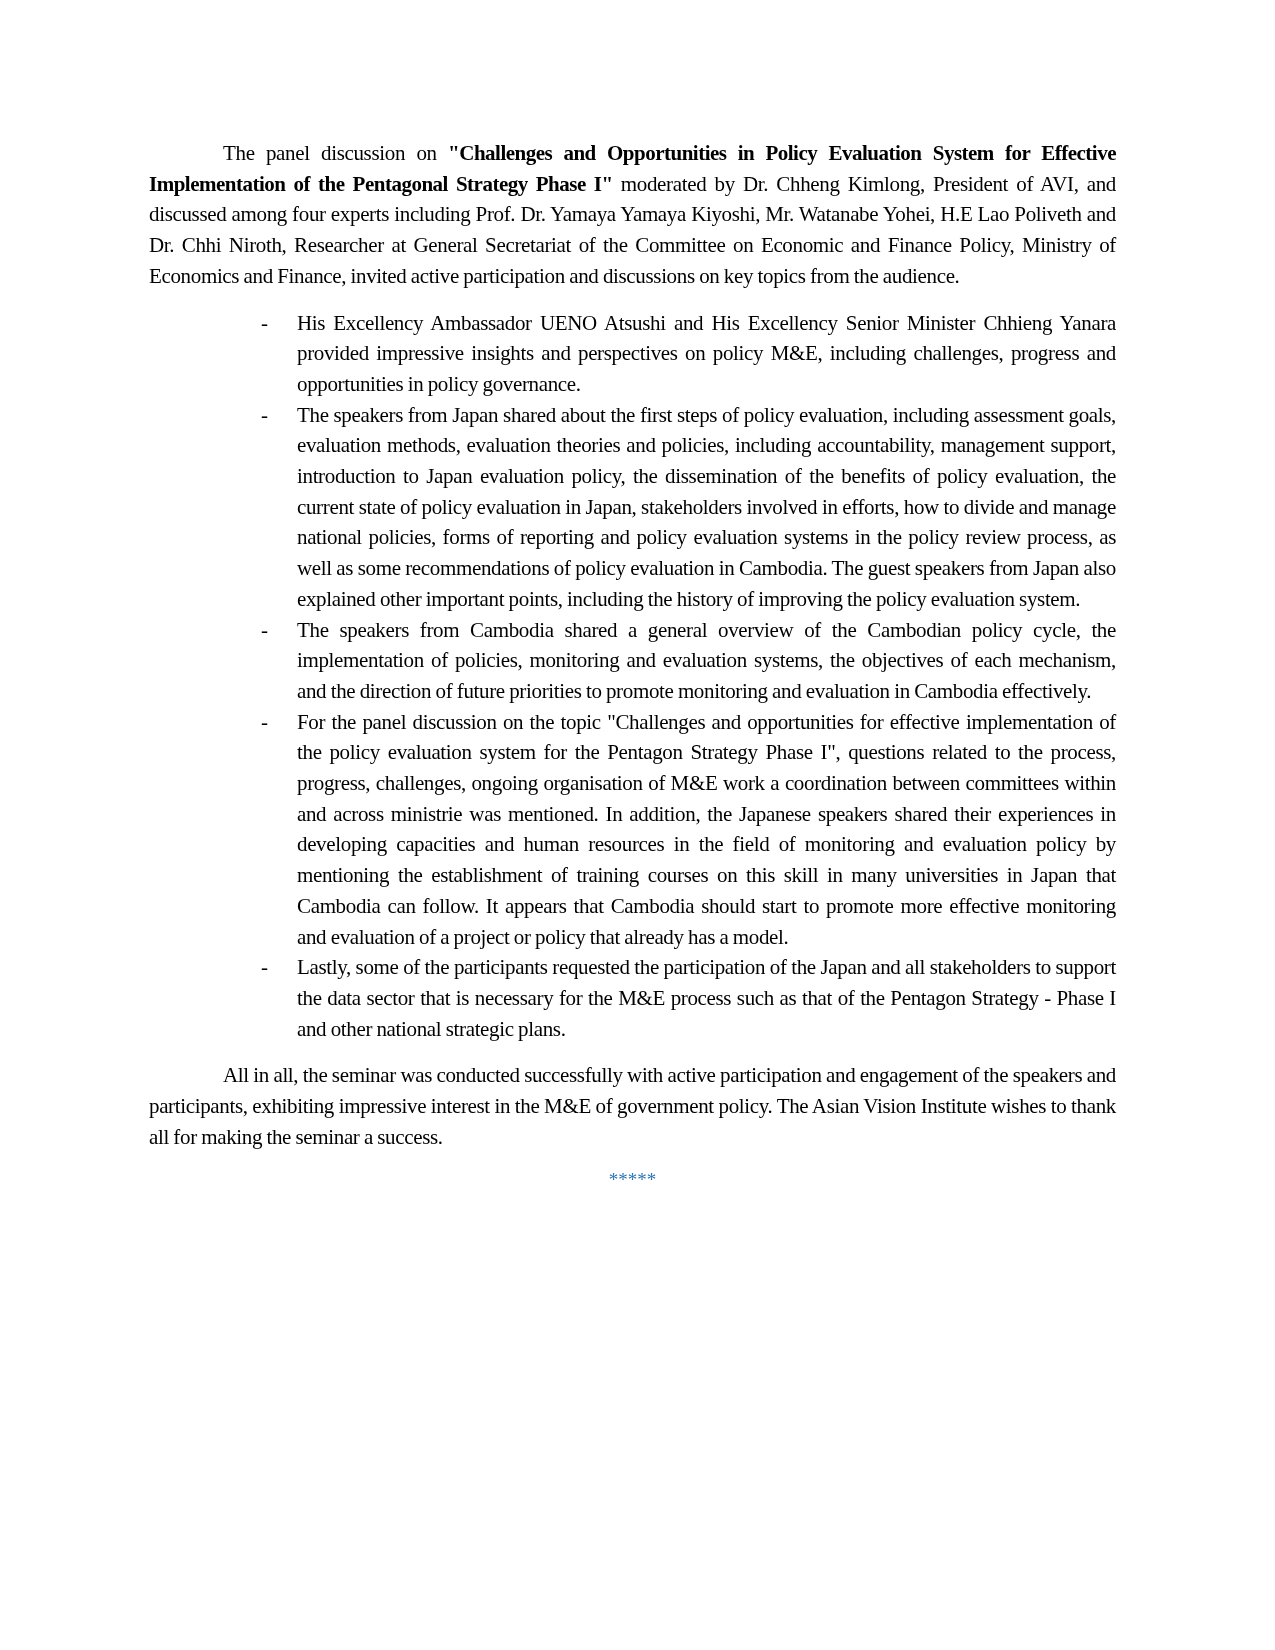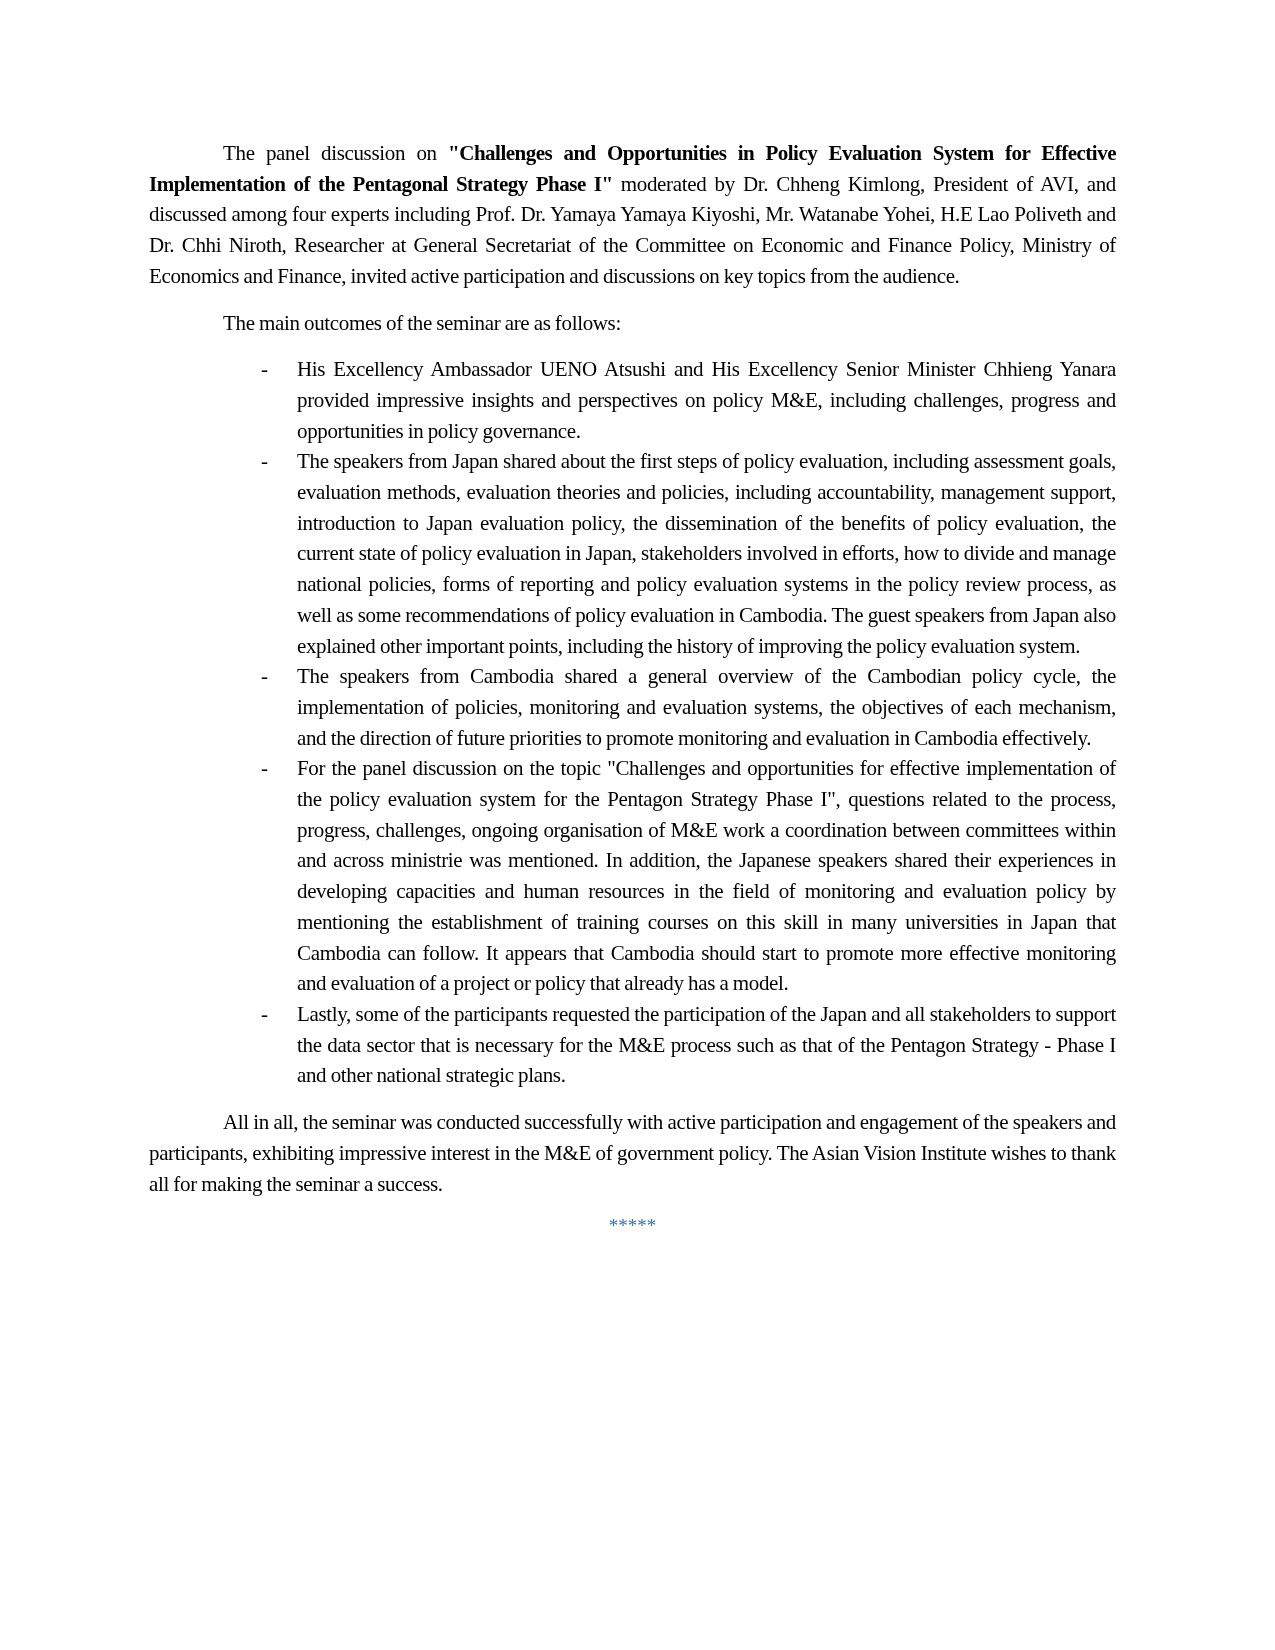--- a/index.html
+++ b/index.html
@@ -44,21 +44,20 @@
     letter-spacing: 0px;
   }
 </style>
 </head>
 <body>
 
 <div class="page">
 
   <p class="indent p1"><span>The panel discussion on </span><b>"Challenges and Opportunities in Policy Evaluation System for Effective Implementation of the Pentagonal Strategy Phase I"</b><span> moderated by Dr. Chheng Kimlong, President of AVI, and discussed among four experts including Prof. Dr. Yamaya Yamaya Kiyoshi, Mr. Watanabe Yohei, H.E Lao Poliveth and Dr. Chhi Niroth, Researcher at General Secretariat of the Committee on Economic and Finance Policy, Ministry of Economics and Finance, invited active participation and discussions on key topics from the audience.</span></p>
 
-  <p class="indent p2">The main outcomes of the seminar are as follows:</p>
 
   <ul class="outcomes">
     <li><span class="dash">-</span><span>His Excellency Ambassador UENO Atsushi and His Excellency Senior Minister Chhieng Yanara provided impressive insights and perspectives on policy M&amp;E, including challenges, progress and opportunities in policy governance.</span></li>
     <li><span class="dash">-</span><span>The speakers from Japan shared about the first steps of policy evaluation, including assessment goals, evaluation methods, evaluation theories and policies, including accountability, management support, introduction to Japan evaluation policy,  the dissemination of the benefits of policy evaluation,  the current state of policy evaluation in Japan, stakeholders involved in efforts, how to divide and manage national policies, forms of reporting and policy evaluation systems in the policy review process, as well as some recommendations of policy evaluation in Cambodia. The guest speakers from Japan also explained other important points, including the history of improving the policy evaluation system.</span></li>
     <li><span class="dash">-</span><span>The speakers from Cambodia shared a general overview of the Cambodian policy cycle, the implementation of policies, monitoring and evaluation systems, the objectives of each mechanism, and the direction of future priorities to promote monitoring and evaluation in Cambodia effectively.</span></li>
     <li><span class="dash">-</span><span>For the panel discussion on the topic "Challenges and opportunities for effective implementation of the policy evaluation system for the Pentagon Strategy Phase I", questions related to the process, progress, challenges, ongoing organisation of M&amp;E work a coordination between committees within and across ministrie was mentioned. In addition, the Japanese speakers shared their experiences in developing capacities and human resources in the field of monitoring and evaluation policy by mentioning the establishment of training courses on this skill in many universities in Japan that Cambodia can follow. It appears that Cambodia should start to promote more effective monitoring and evaluation of a project or policy that already has a model.</span></li>
     <li><span class="dash">-</span><span>Lastly, some of the participants requested the participation of the Japan and all stakeholders to support the data sector that is necessary for the M&amp;E process such as that of the Pentagon Strategy - Phase I and other national strategic plans.</span></li>
   </ul>
 
   <p class="indent">All in all, the seminar was conducted successfully with active participation and engagement of the speakers and participants, exhibiting impressive interest in the M&amp;E of government policy. The Asian Vision Institute wishes to thank all for making the seminar a success.</p>

